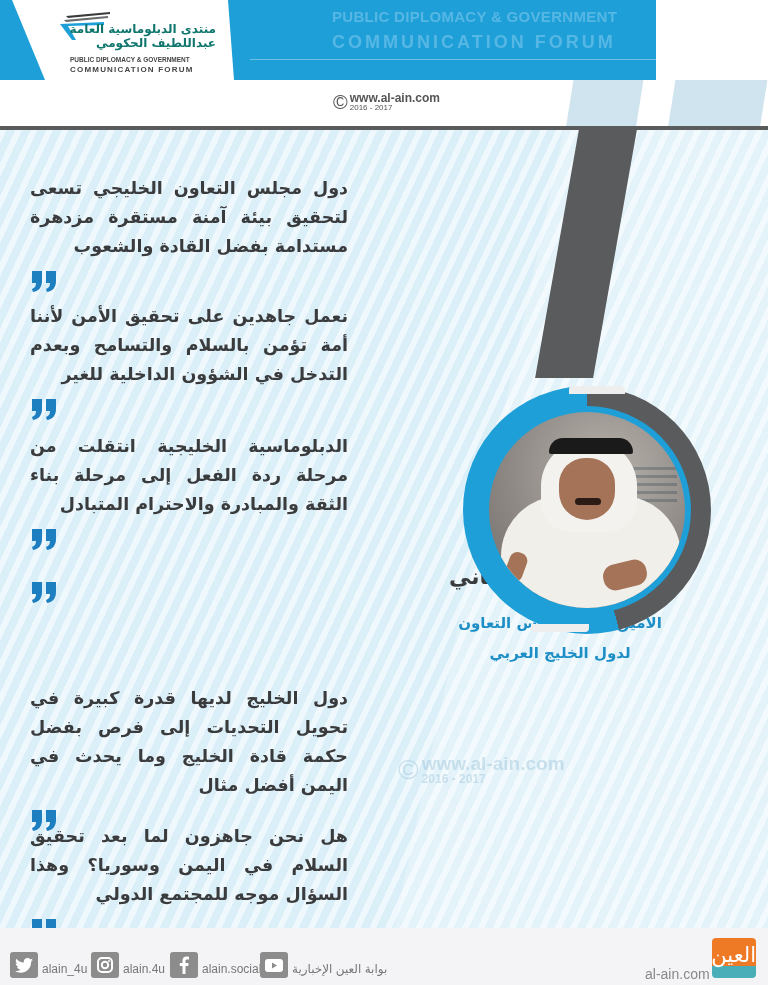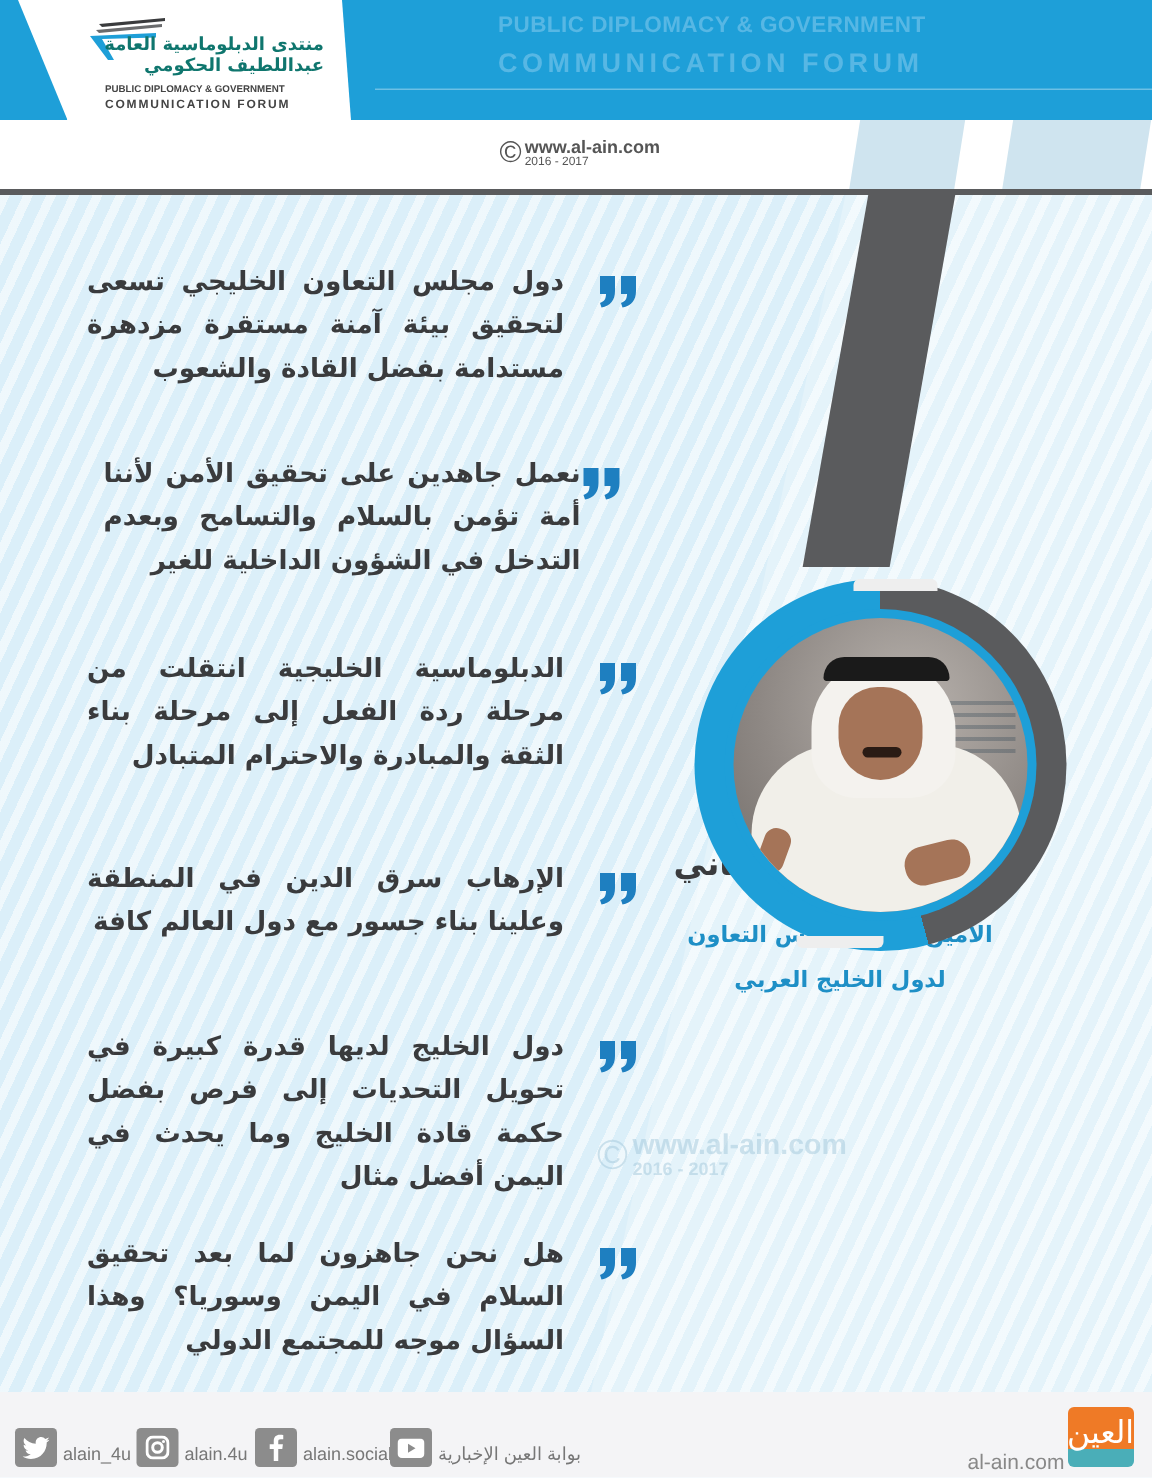--- a/index.html
+++ b/index.html
@@ -1,20 +1,20 @@
 <!DOCTYPE html>
 <html><head>
   <meta charset="utf-8">
   <style>
     * { box-sizing: border-box; margin: 0; padding: 0; }
     html, body { width: 768px; height: 985px; overflow: hidden; background: #fff; }
     body { position: relative; font-family: "DejaVu Sans", sans-serif; }
 
     
-    .header { position: absolute; left: 0; top: 0; width: 768px; height: 80px; background: #fff; overflow: hidden; }
+    .header { position: absolute; left: 0; top: 0; width: 656px; height: 80px; background: #fff; overflow: hidden; }
     .hdr-band-left { position: absolute; left: -10px; top: 0; width: 55px; height: 80px; background: #1e9fd8;
       clip-path: polygon(0 0, 40% 0, 100% 100%, 0 100%); }
     .hdr-band-right { position: absolute; left: 228px; top: 0; width: 540px; height: 80px; background: #1e9fd8;
       clip-path: polygon(0 0, 100% 0, 100% 100%, 6px 100%); }
     .hdr-band-right::after { content: ""; position: absolute; left: 22px; right: 0; top: 59px; height: 1px; background: rgba(255,255,255,0.35); }
     .hdr-title-1, .hdr-title-2 { position: absolute; left: 332px; font-family: "Liberation Sans", sans-serif; font-weight: bold; color: #57b7e4; letter-spacing: 0.3px; }
     .hdr-title-1 { top: 8px; font-size: 15px; }
     .hdr-title-2 { top: 32px; font-size: 18px; letter-spacing: 3px; }
 
     .logo { position: absolute; left: 52px; top: 6px; width: 172px; height: 70px; }
@@ -74,21 +74,21 @@
     .person-title-2 { top: 514px; }
 
     
     .watermark { position: absolute; left: 398px; top: 624px; display: flex; align-items: center; gap: 3px; opacity: 0.5; }
     .watermark-symbol { font-size: 28px; font-family: "Liberation Sans", sans-serif; color: #a4c9dc; line-height: 1; }
     .watermark-text { display: flex; flex-direction: column; line-height: 1; }
     .watermark-url { font-family: "Liberation Sans", sans-serif; font-weight: bold; font-size: 19px; color: #a4c9dc; }
     .watermark-years { font-family: "Liberation Sans", sans-serif; font-weight: bold; font-size: 12px; color: #a4c9dc; }
 
     
-    .quote { position: absolute; left: 30px; width: 370px; display: flex; flex-direction: row; align-items: flex-start; justify-content: space-between; z-index: 1; margin-left: 28px; }
+    .quote { position: absolute; left: 30px; width: 370px; display: flex; flex-direction: column; align-items: flex-start; justify-content: space-between; z-index: 1; }
     .quote-text { width: 318px; direction: rtl; text-align: justify; text-align-last: right;
       font-family: "DejaVu Sans", sans-serif; font-weight: bold; font-size: 17.5px; line-height: 29px; color: #3a3b3d; }
     .quote-icon { width: 30px; height: 26px; margin-top: 8px; flex: 0 0 auto; }
     .quote-icon svg { display: block; }
 
     
     .footer { position: absolute; left: 0; top: 928px; width: 768px; height: 57px; background: #f4f4f6; }
     .social { position: absolute; top: 24px; display: flex; align-items: flex-end; gap: 4px; }
     .social-icon { width: 28px; height: 26px; background: #8c8c8c; border-radius: 3px; display: flex; align-items: center; justify-content: center; }
     .social-label { font-family: "Liberation Sans", sans-serif; font-size: 12px; color: #777; margin-bottom: 2px; }
@@ -185,21 +185,20 @@
   <div class="quote" style="top:302px;">
     <div class="quote-text">الدبلوماسية الخليجية انتقلت من مرحلة ردة الفعل إلى مرحلة بناء الثقة والمبادرة والاحترام المتبادل</div>
     <span class="quote-icon">
       <svg width="28" height="24" viewBox="0 0 28 24">
           <path d="M2 2h10v10c0 6-3 10-9 11l-1-3c3-1 4-3 4-6H2z M16 2h10v10c0 6-3 10-9 11l-1-3c3-1 4-3 4-6h-4z" fill="#1e7fc0"></path>
         </svg>
     </span>
   </div>
 
   <div class="quote" style="top:442px;">
-    <div class="quote-text">الإرهاب سرق الدين في المنطقة وعلينا بناء جسور مع دول العالم كافة</div>
     <span class="quote-icon">
       <svg width="28" height="24" viewBox="0 0 28 24">
           <path d="M2 2h10v10c0 6-3 10-9 11l-1-3c3-1 4-3 4-6H2z M16 2h10v10c0 6-3 10-9 11l-1-3c3-1 4-3 4-6h-4z" fill="#1e7fc0"></path>
         </svg>
     </span>
   </div>
 
   <div class="quote" style="top:554px;">
     <div class="quote-text">دول الخليج لديها قدرة كبيرة في تحويل التحديات إلى فرص بفضل حكمة قادة الخليج وما يحدث في اليمن أفضل مثال</div>
     <span class="quote-icon">

